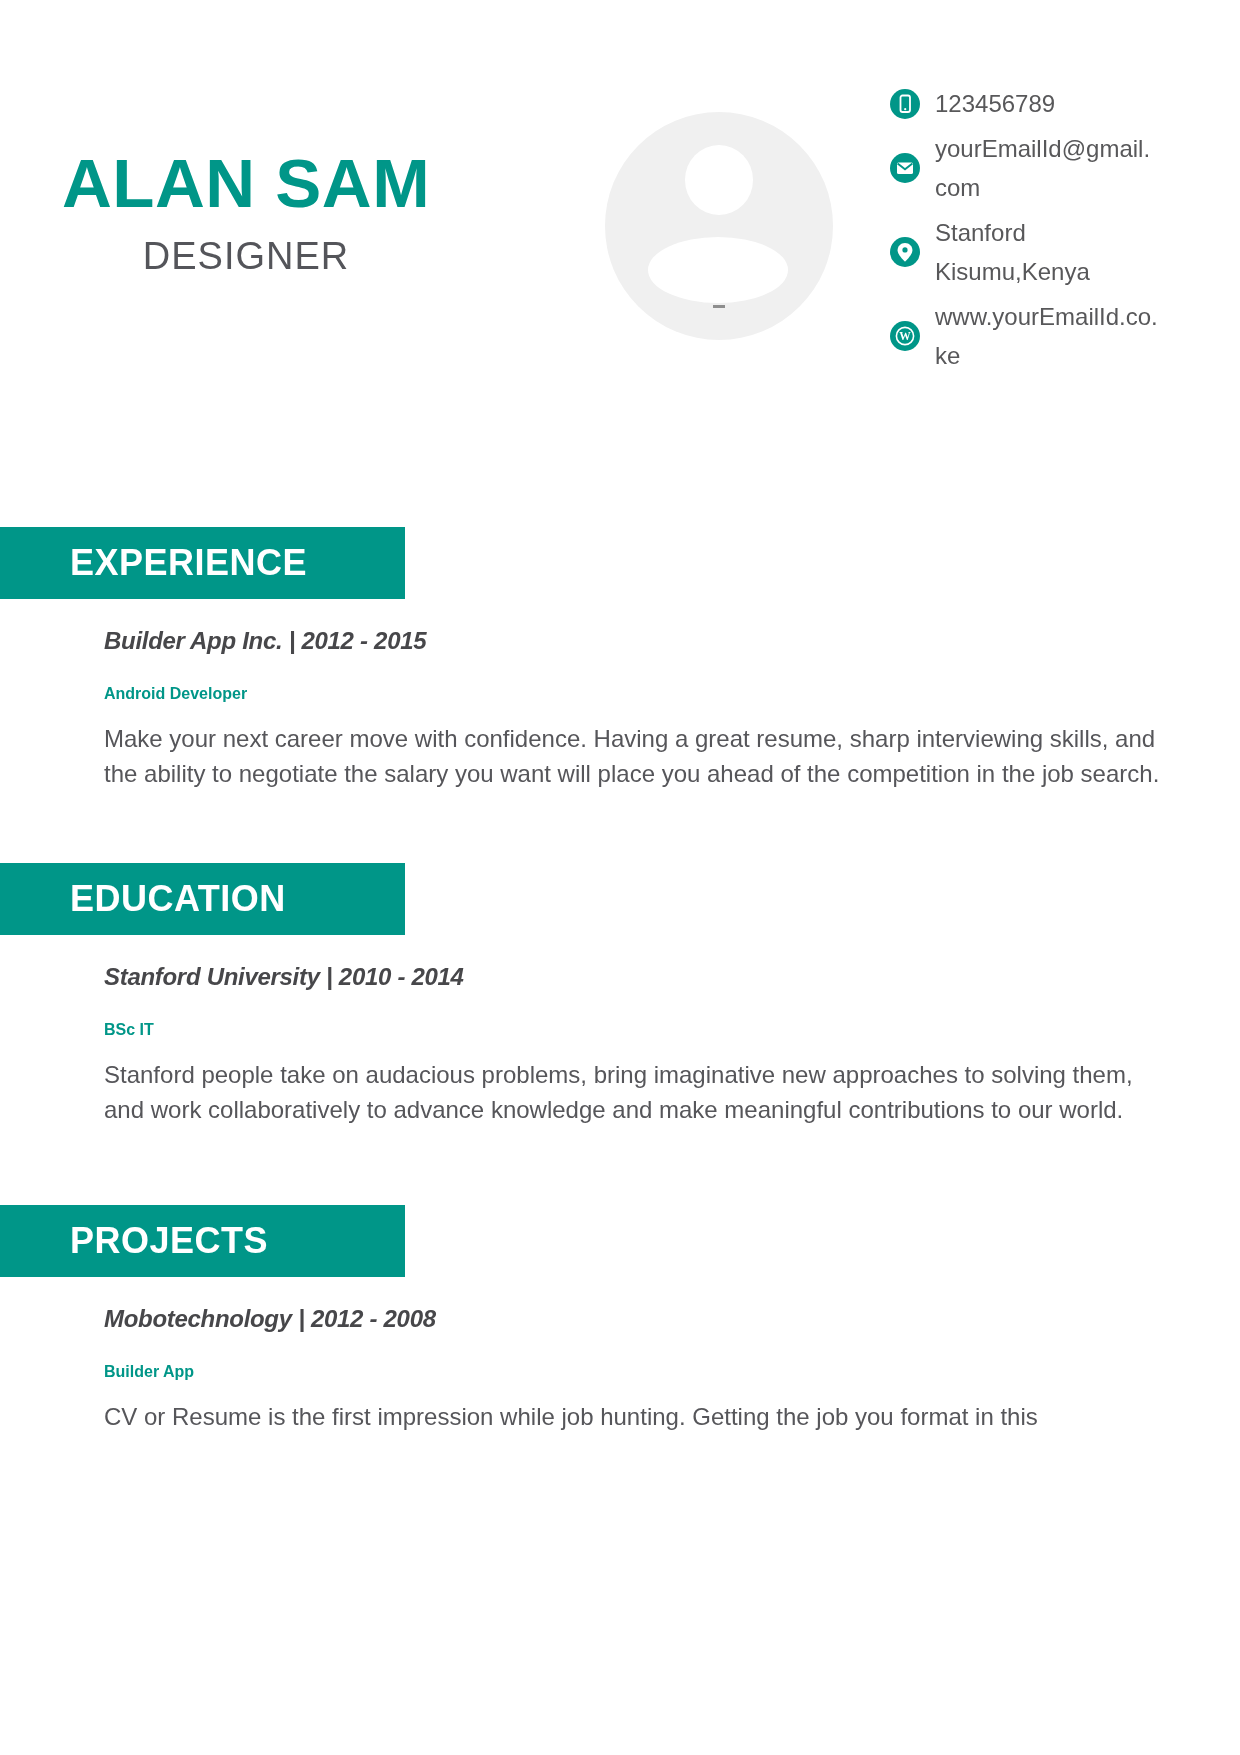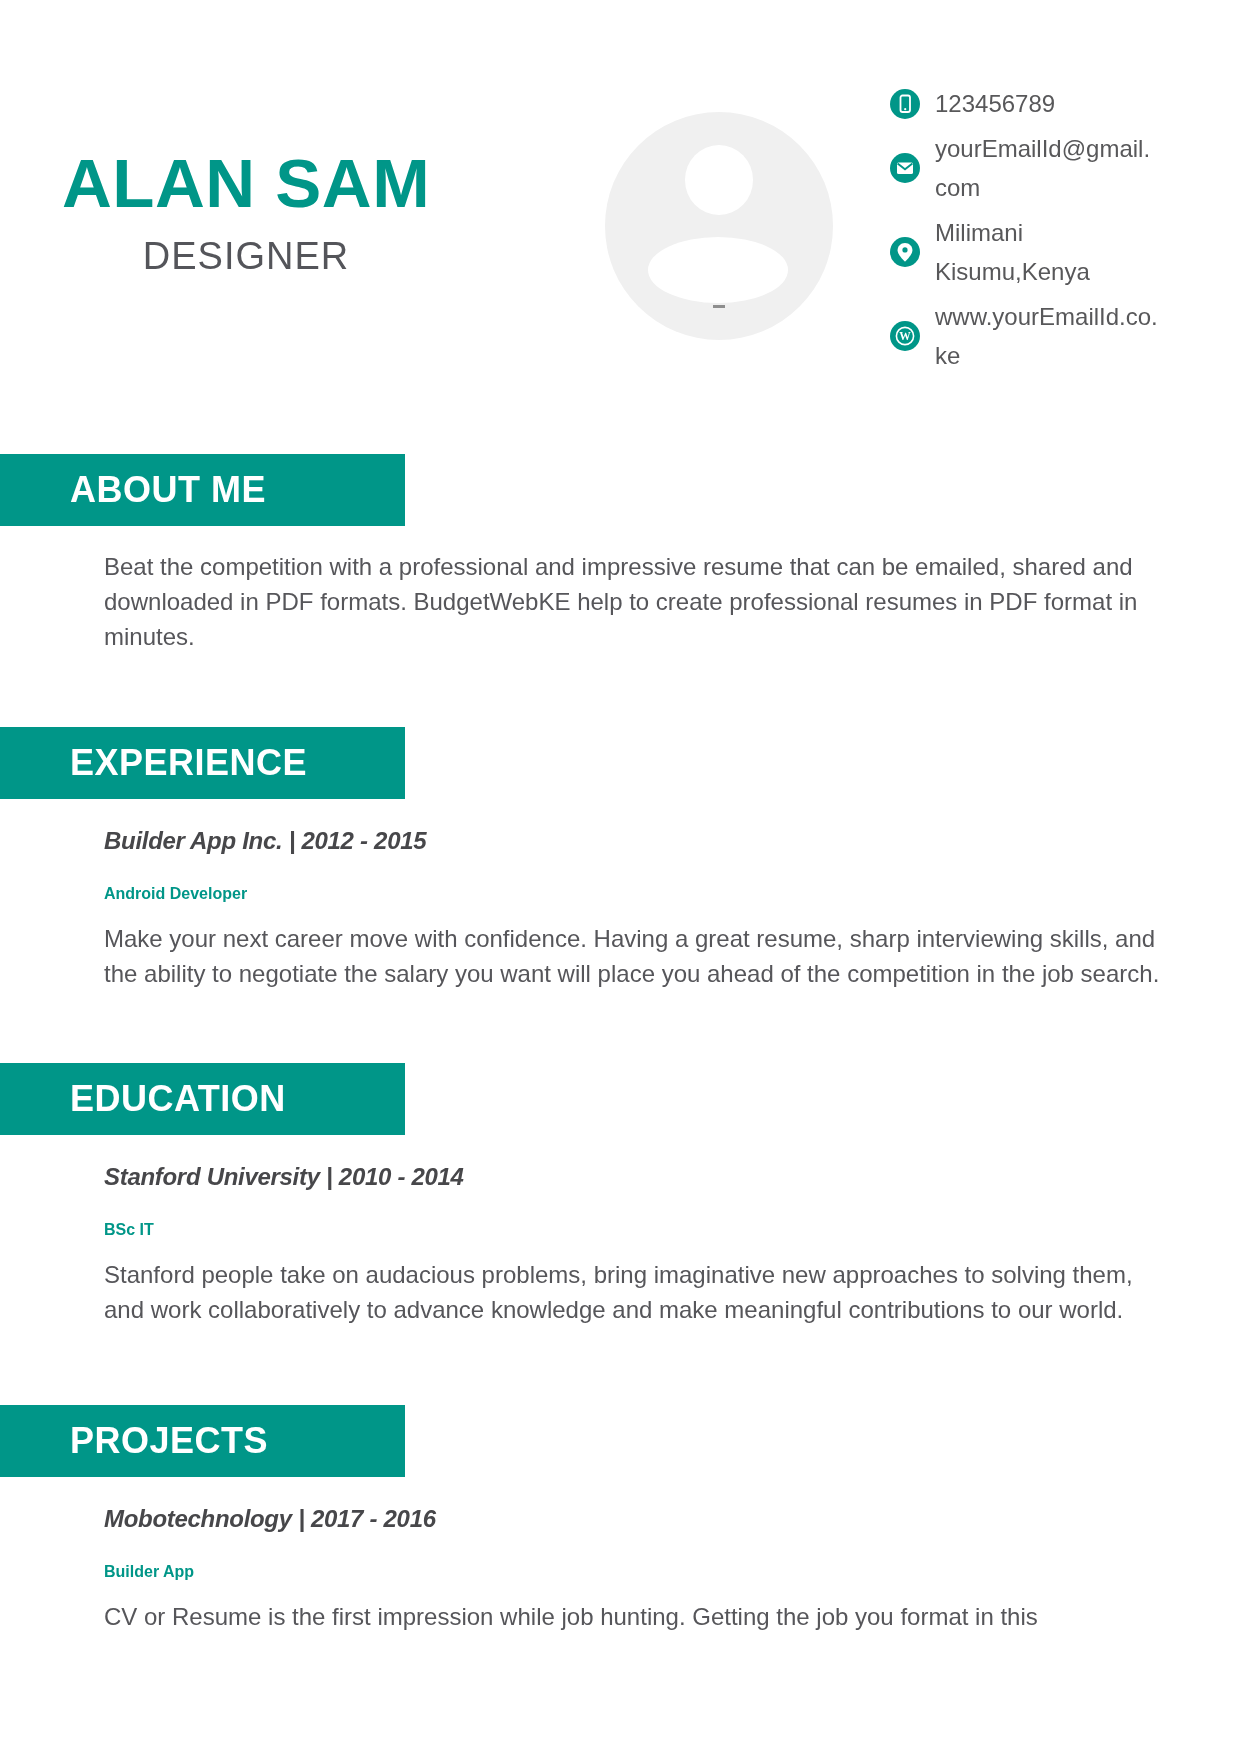--- a/index.html
+++ b/index.html
@@ -108,42 +108,36 @@
         <div class="ctext">yourEmailId@gmail.com</div>
       </div>
 
       <div class="contact-row">
         <span class="cicon">
           <svg width="30" height="30" viewBox="0 0 30 30">
             <path d="M15 6 C10.6 6 7.6 9.3 7.6 13.2 C7.6 18.2 15 24.6 15 24.6 C15 24.6 22.4 18.2 22.4 13.2 C22.4 9.3 19.4 6 15 6 Z" fill="#ffffff"></path>
             <circle cx="15" cy="12.9" r="2.6" fill="#009688"></circle>
           </svg>
         </span>
-        <div class="ctext">Milimani Kisumu,Kenya</div>
+        <div class="ctext">Stanford Kisumu,Kenya</div>
       </div>
 
       <div class="contact-row">
         <span class="cicon">
           <svg width="30" height="30" viewBox="0 0 30 30">
             <circle cx="15" cy="15" r="8.6" fill="none" stroke="#ffffff" stroke-width="1.6"></circle>
             <text x="15" y="19.3" text-anchor="middle" font-family="Liberation Serif, serif" font-size="11.5" font-weight="700" fill="#ffffff">W</text>
           </svg>
         </span>
         <div class="ctext">www.yourEmailId.co.ke</div>
       </div>
 
     </div>
   </div>
 
-  <section class="sec-about">
-    <div class="banner">
-      <span>ABOUT ME</span>
-    </div>
-    <p class="body-text">Beat the competition with a professional and impressive resume that can be emailed, shared and downloaded in PDF formats. BudgetWebKE help to create professional resumes in PDF format in minutes.</p>
-  </section>
 
   <section class="sec-experience">
     <div class="banner">
       <span>EXPERIENCE</span>
     </div>
     <h2 class="item-heading">Builder App Inc. | 2012 - 2015</h2>
     <div class="item-sub">Android Developer</div>
     <p class="body-text">Make your next career move with confidence. Having a great resume, sharp interviewing skills, and the ability to negotiate the salary you want will place you ahead of the competition in the job search.</p>
   </section>
 
@@ -153,18 +147,18 @@
     </div>
     <h2 class="item-heading">Stanford University | 2010 - 2014</h2>
     <div class="item-sub">BSc IT</div>
     <p class="body-text">Stanford people take on audacious problems, bring imaginative new approaches to solving them, and work collaboratively to advance knowledge and make meaningful contributions to our world.</p>
   </section>
 
   <section class="sec-projects">
     <div class="banner">
       <span>PROJECTS</span>
     </div>
-    <h2 class="item-heading">Mobotechnology | 2017 - 2016</h2>
+    <h2 class="item-heading">Mobotechnology | 2012 - 2008</h2>
     <div class="item-sub">Builder App</div>
     <p class="body-text">CV or Resume is the first impression while job hunting. Getting the job you format in this</p>
   </section>
 
 </div>
 
 </body></html>

